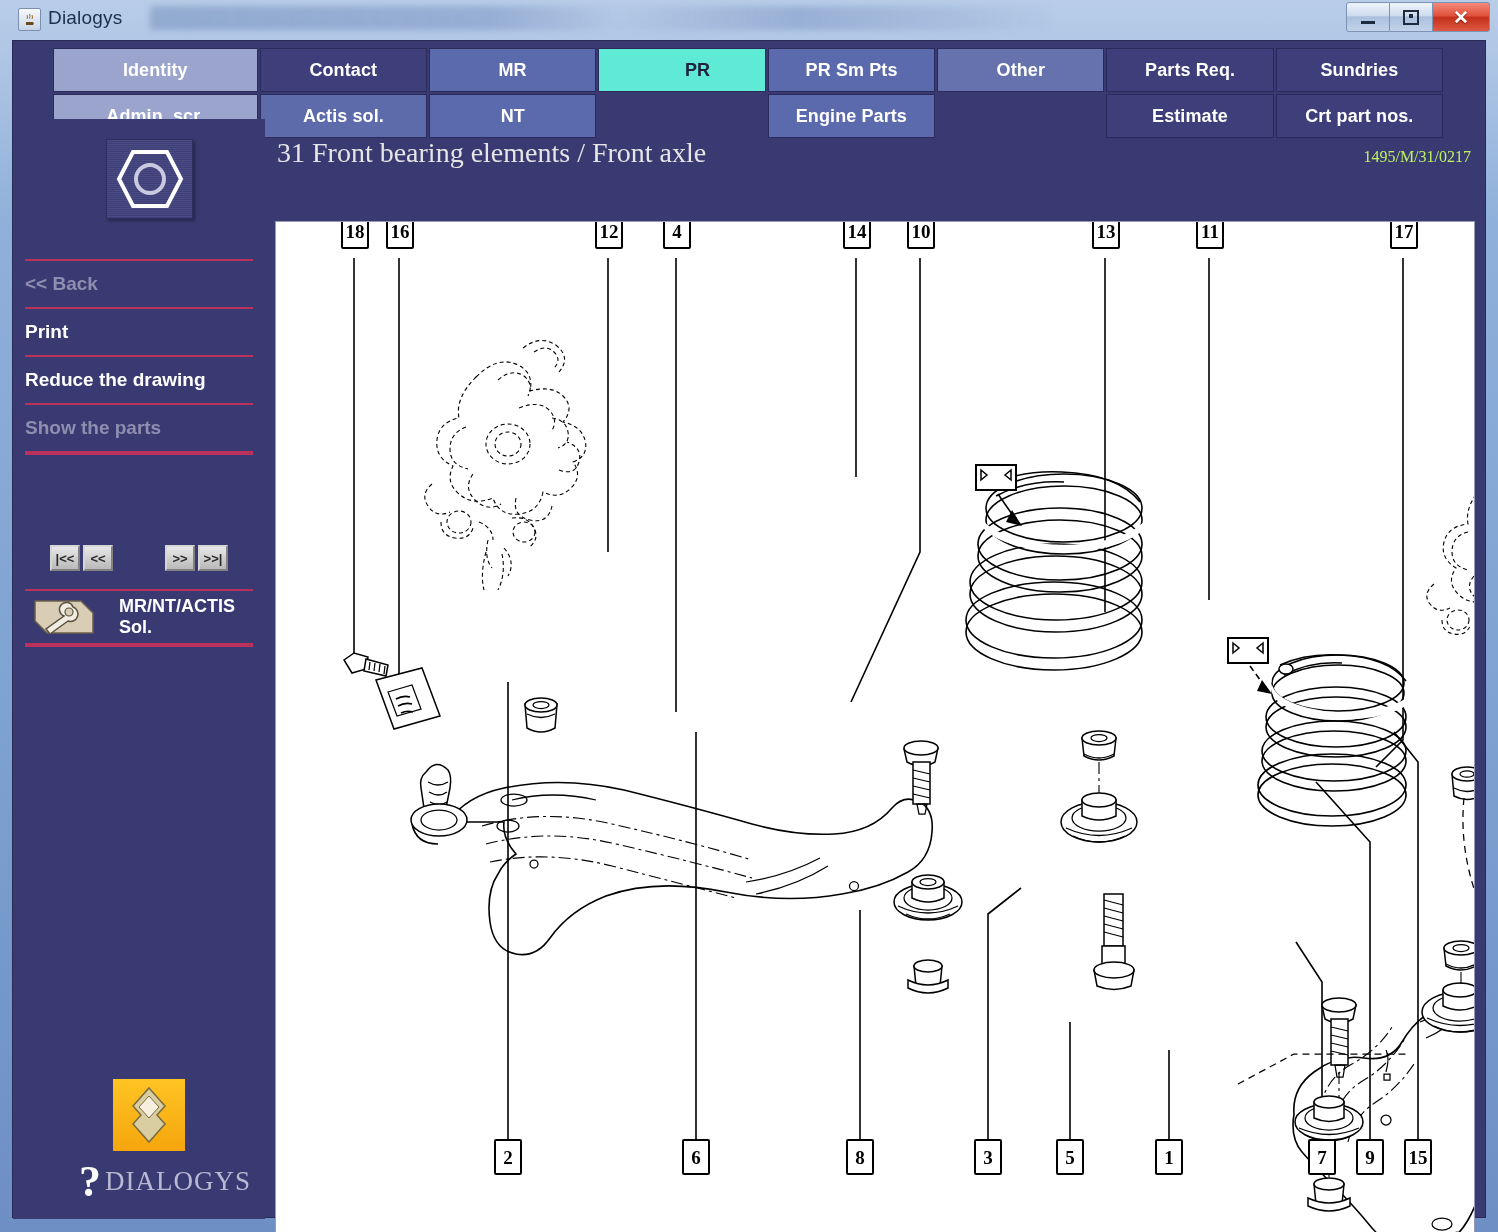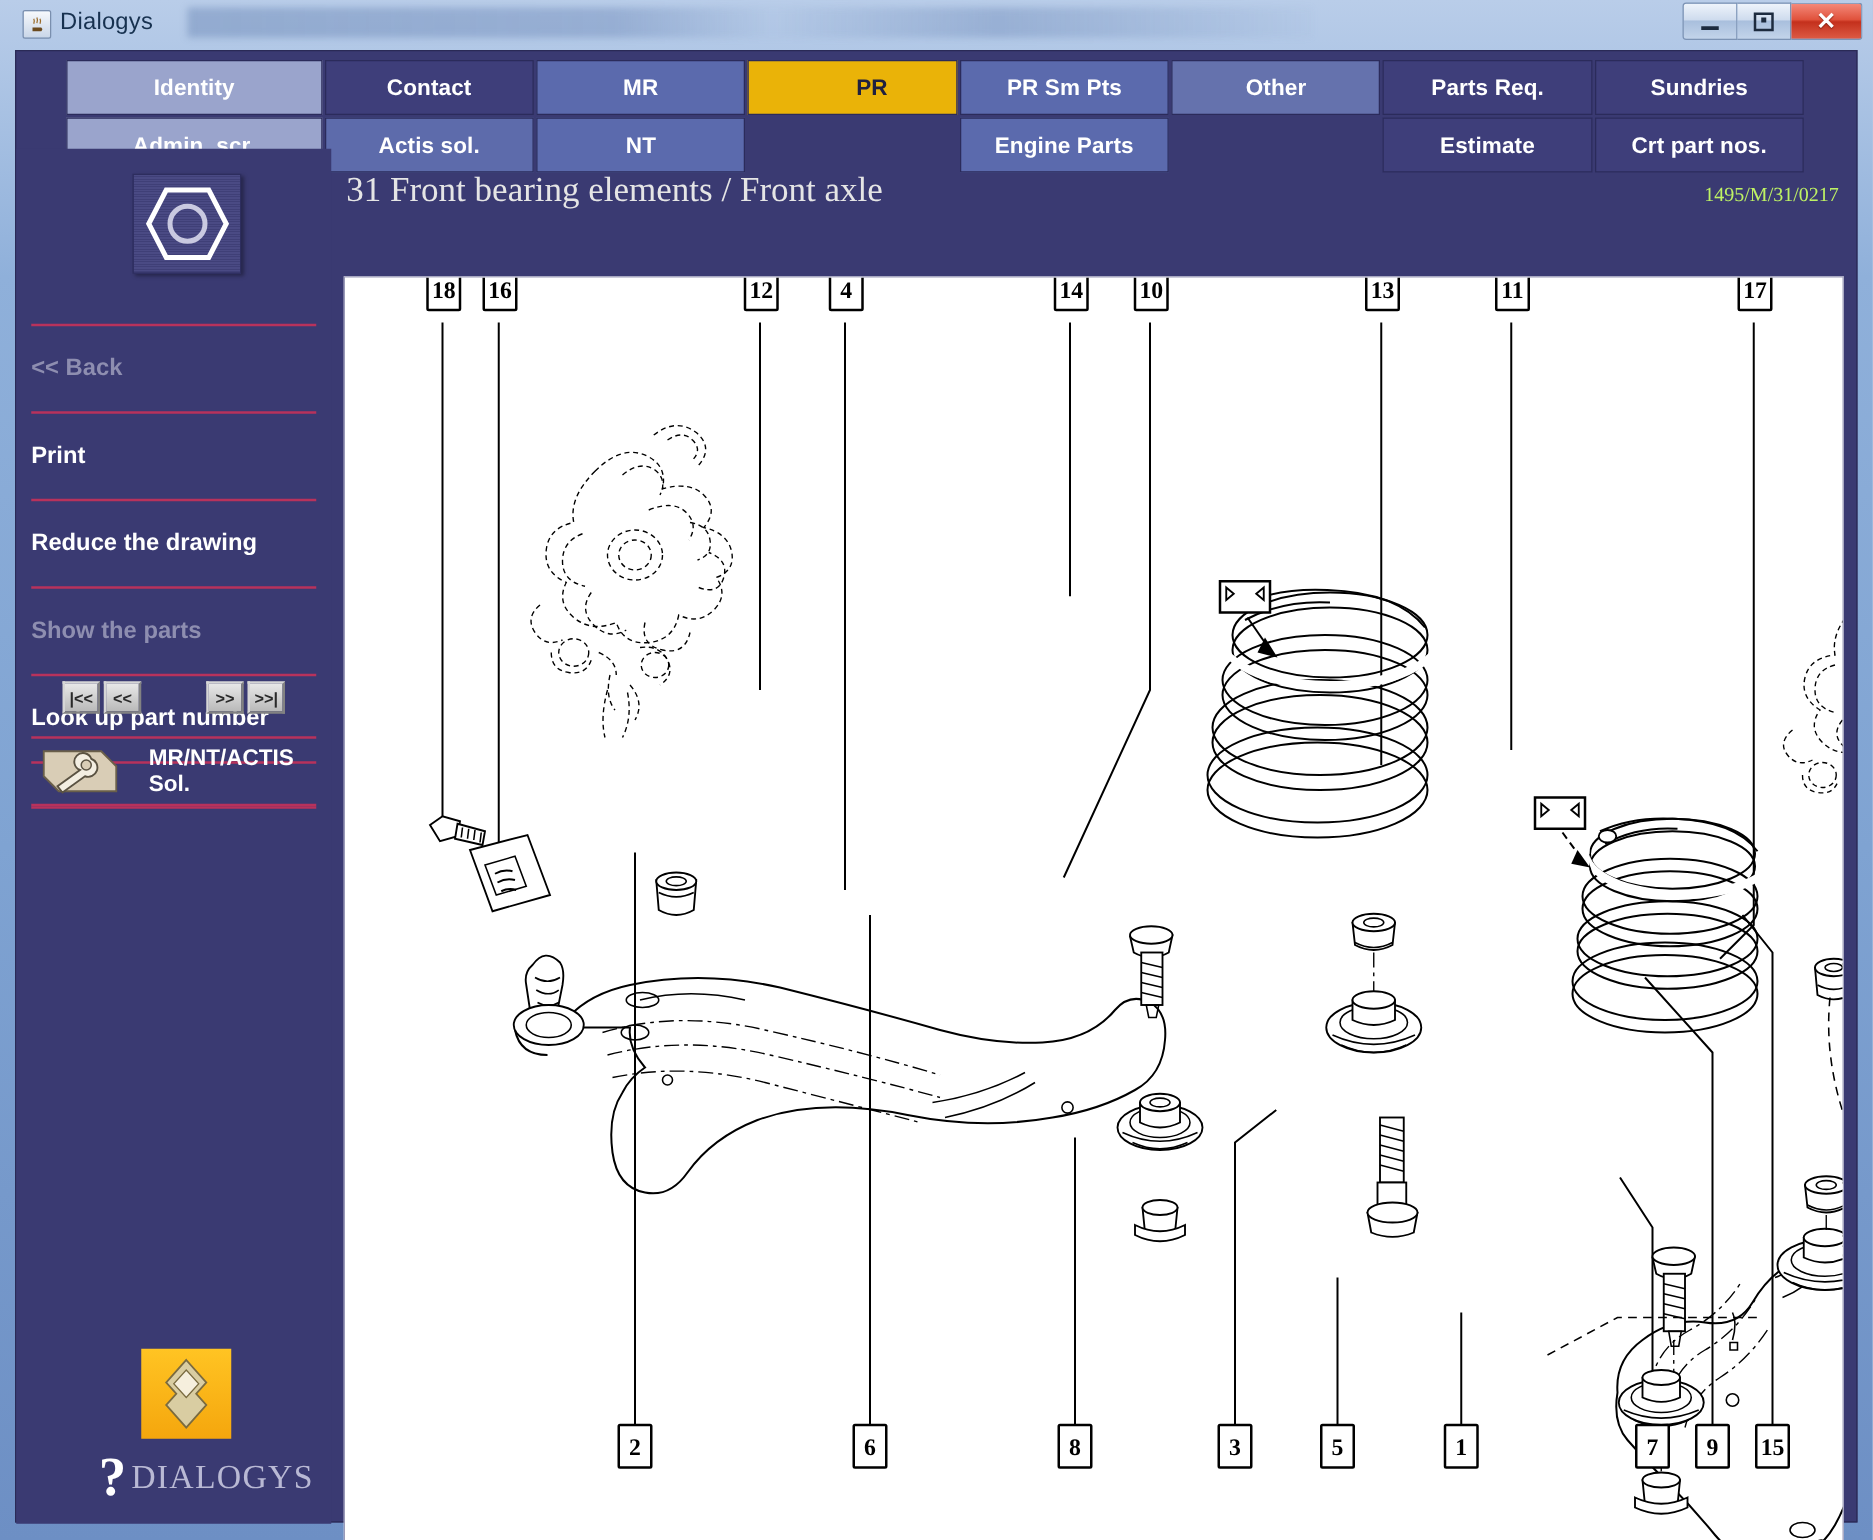--- a/index.html
+++ b/index.html
@@ -72,41 +72,41 @@
     display:flex;align-items:center;justify-content:center;
     font-size:18px;font-weight:bold;color:#ffffff;
     border:1px solid #2b2b5b;
     box-sizing:border-box;
     letter-spacing:.1px;
   }
   .tab.t-lilac{background:#9aa4cc;}
   .tab.t-dark{background:#3e3e7a;}
   .tab.t-mid{background:#5b6aad;}
   .tab.t-mid2{background:#5d6bab;}
-  .tab.t-active{background:#eab308;color:#20203f;padding-left:31px;}
+  .tab.t-active{background:#5eead4;color:#20203f;padding-left:31px;}
   .tab.t-empty{background:transparent;border:none;}
   .tab.t-slate{background:#6572ad;}
 
   
   #sidebar{
     position:absolute;left:0;top:78px;width:252px;height:1100px;
     background:#3a3a72;
   }
   #nut-icon{
     position:absolute;left:93px;top:20px;width:85px;height:78px;
     background:repeating-linear-gradient(180deg,#4a4a84 0px,#4a4a84 1px,#3f3f77 1px,#3f3f77 2px);
     border:1px solid #2d2d5e;
     box-shadow:2px 2px 3px rgba(0,0,0,.35);
     display:flex;align-items:center;justify-content:center;
   }
   #nut-icon svg{display:block;}
   .divider{height:2px;background:#b8325c;margin:0 12px;}
   .menu{position:absolute;left:0;top:140px;width:252px;}
   .menuitem{
-    height:68px;display:flex;align-items:center;padding-left:12px;
+    height:46px;display:flex;align-items:center;padding-left:12px;
     font-size:19px;font-weight:bold;color:#ffffff;
     box-sizing:border-box;
   }
   .menuitem.disabled{color:#8e8eb0;font-weight:bold;}
 
   #pager{
     position:absolute;left:0;top:418px;width:252px;height:42px;
     display:flex;align-items:center;justify-content:center;gap:3px;
   }
   .pgbtn{
@@ -241,23 +241,20 @@
         </div>
         <div class="divider"></div>
         <div class="menuitem">
           <span>Reduce the drawing</span>
         </div>
         <div class="divider"></div>
         <div class="menuitem disabled">
           <span>Show the parts</span>
         </div>
         <div class="divider"></div>
-        <div class="menuitem">
-          <span>Look up part number</span>
-        </div>
         <div class="divider"></div>
       </div>
 
       <div id="pager">
         <div class="pgbtn">|&lt;&lt;</div>
         <div class="pgbtn">&lt;&lt;</div>
         <div class="pgspace"></div>
         <div class="pgbtn">&gt;&gt;</div>
         <div class="pgbtn">&gt;&gt;|</div>
       </div>

